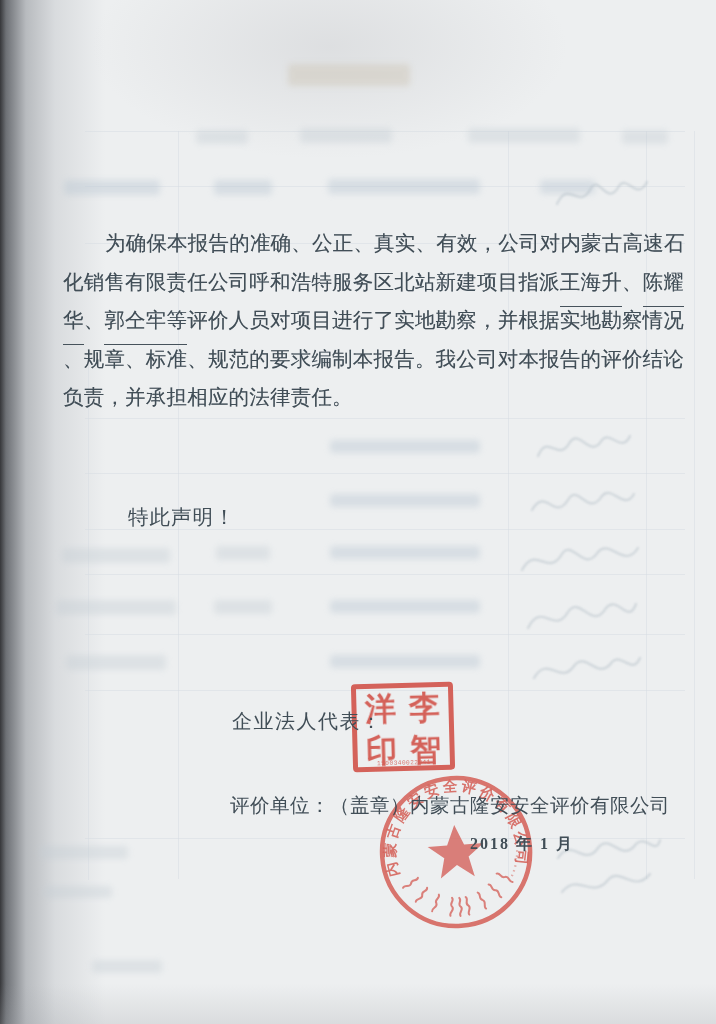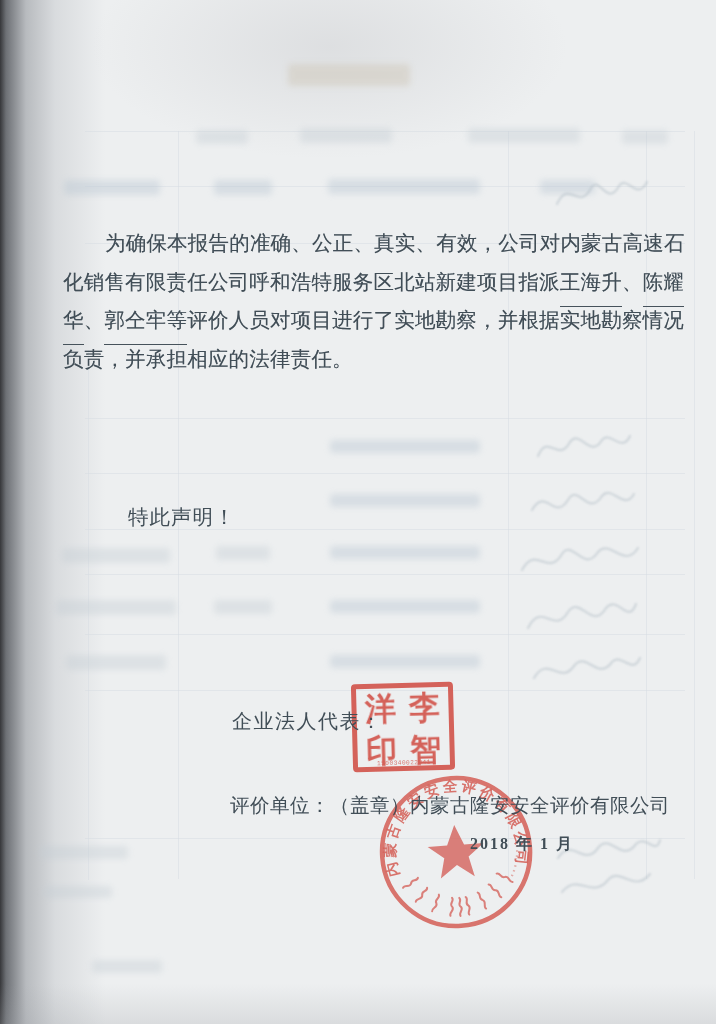--- a/index.html
+++ b/index.html
@@ -135,20 +135,21 @@
     <svg class="scr" style="left:552px;top:828px" width="112" height="78" viewBox="0 0 112 78">
         <path d="M6,30 C20,8 32,40 46,20 C58,4 70,36 84,16 C94,6 104,28 108,12 M10,64 C26,44 40,72 56,52 C68,38 82,66 98,46"></path>
       </svg>
   </div>
 
 
   <div class="txt para">
       <div class="bline indent"><span>为确保本报告的准确、公正、真实、有效，公司对内蒙古高速石</span></div>
       <div class="bline"><span>化销售有限责任公司呼和浩特服务区北站新建项目指派</span><span class="uname">王海升</span><span>、</span><span class="uname">陈耀</span></div>
       <div class="bline"><span class="uname">华</span><span>、</span><span class="uname">郭仝牢等</span><span>评价人员对项目进行了实地勘察，并根据实地勘察情况</span></div>
+      <div class="bline"><span>、规章、标准、规范的要求编制本报告。我公司对本报告的评价结论</span></div>
       <div class="bline"><span>负责，并承担相应的法律责任。</span></div>
     </div>
 
   <div class="txt closing">特此声明！</div>
 
   <div class="txt legalrep">企业法人代表：</div>
 
   <div class="pseal">
     <div class="grid">
       <div class="ch">洋</div>

